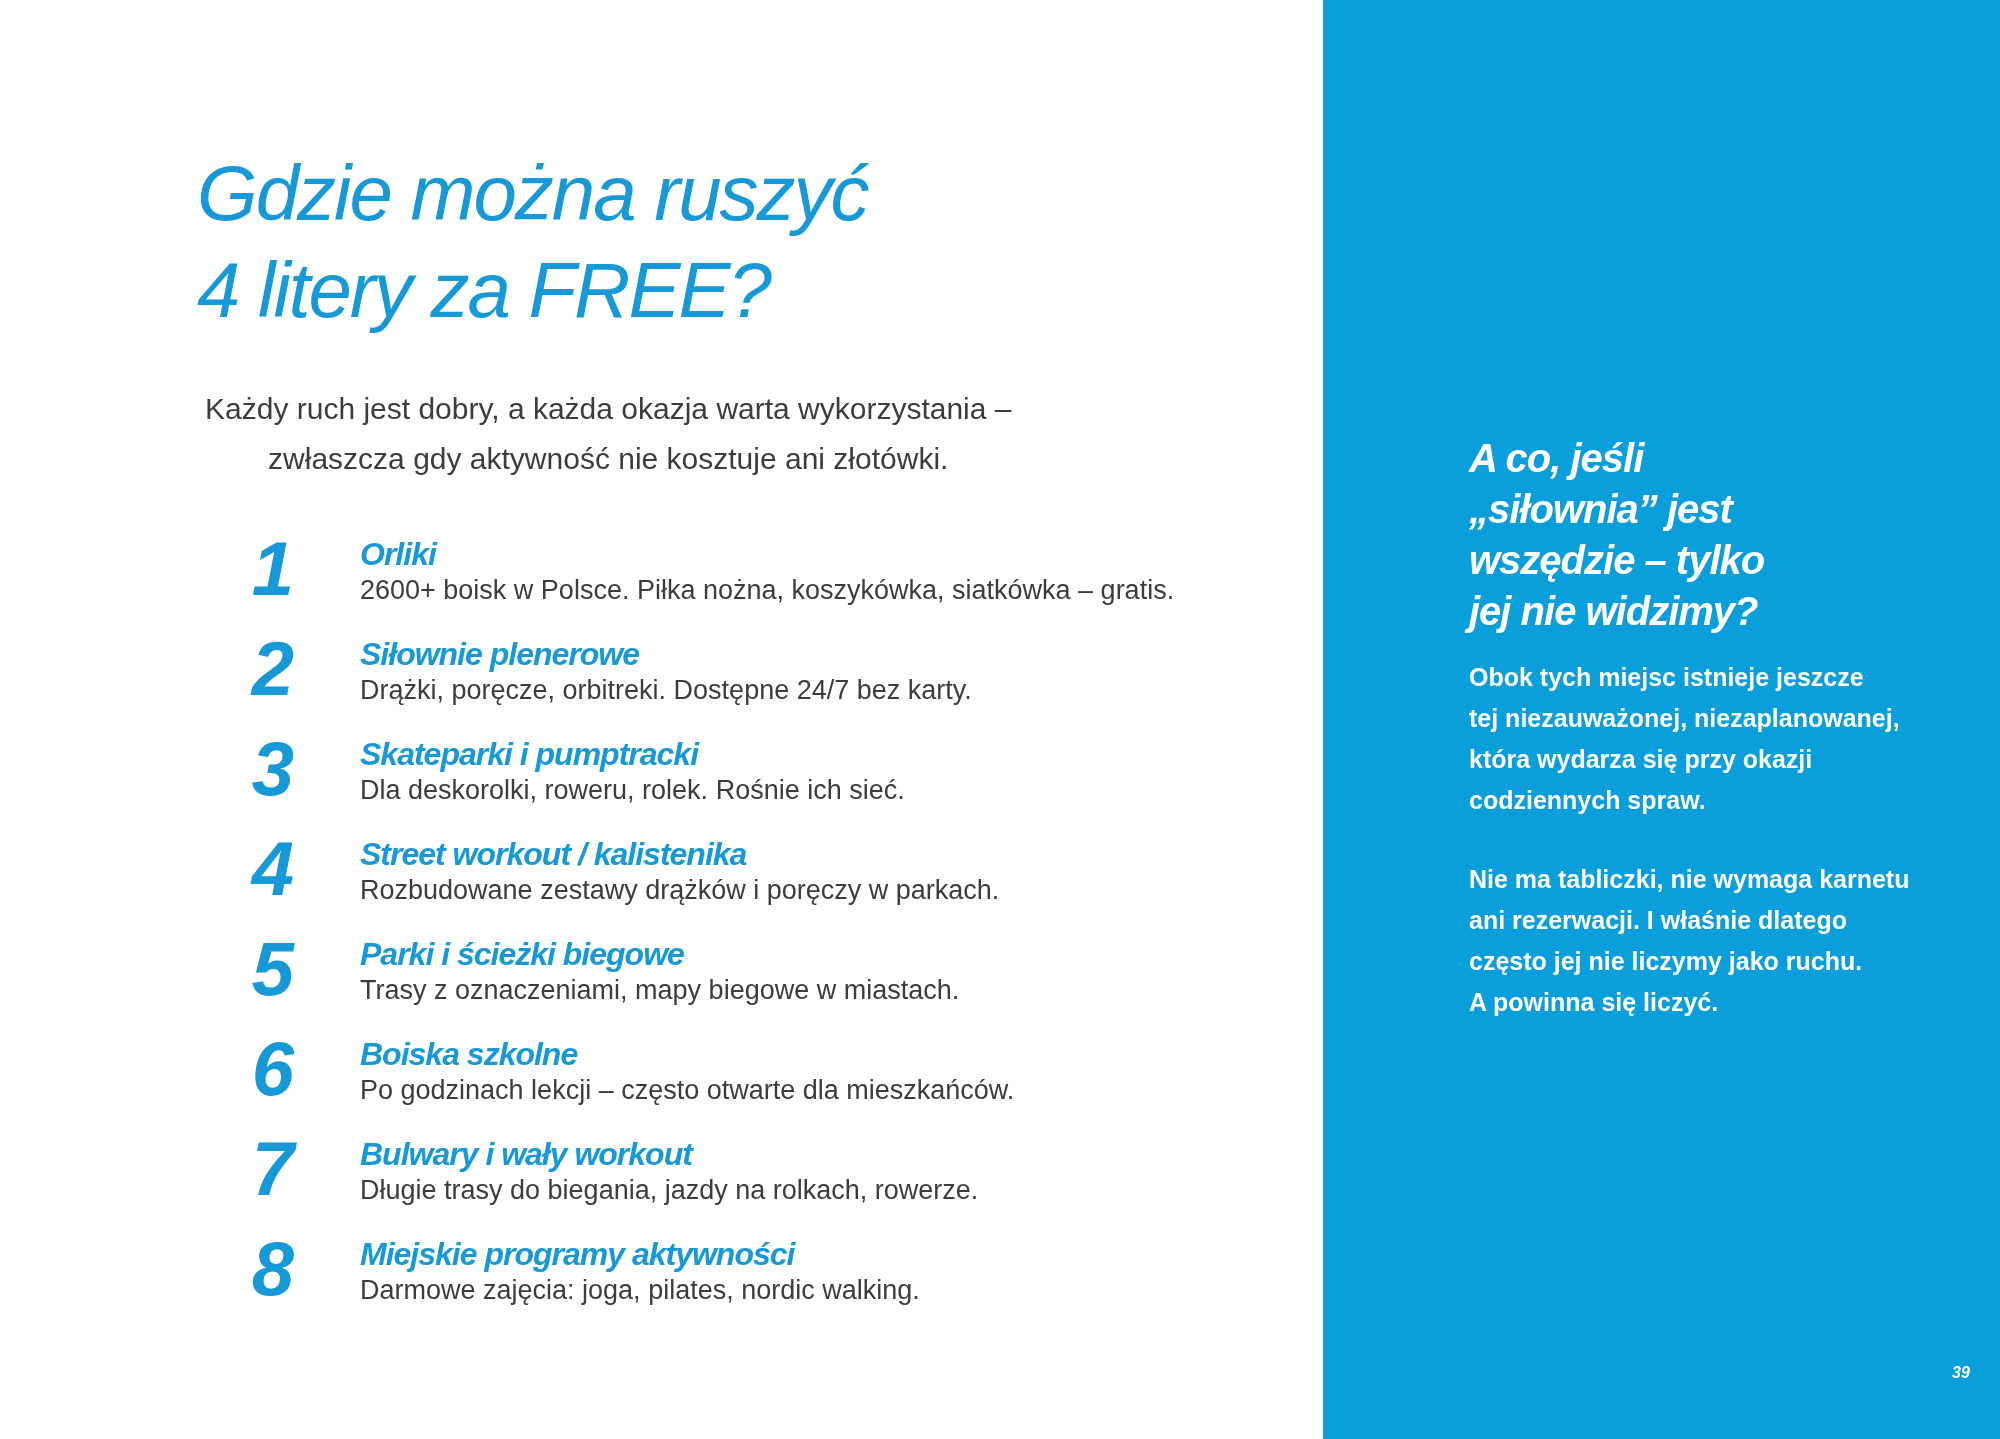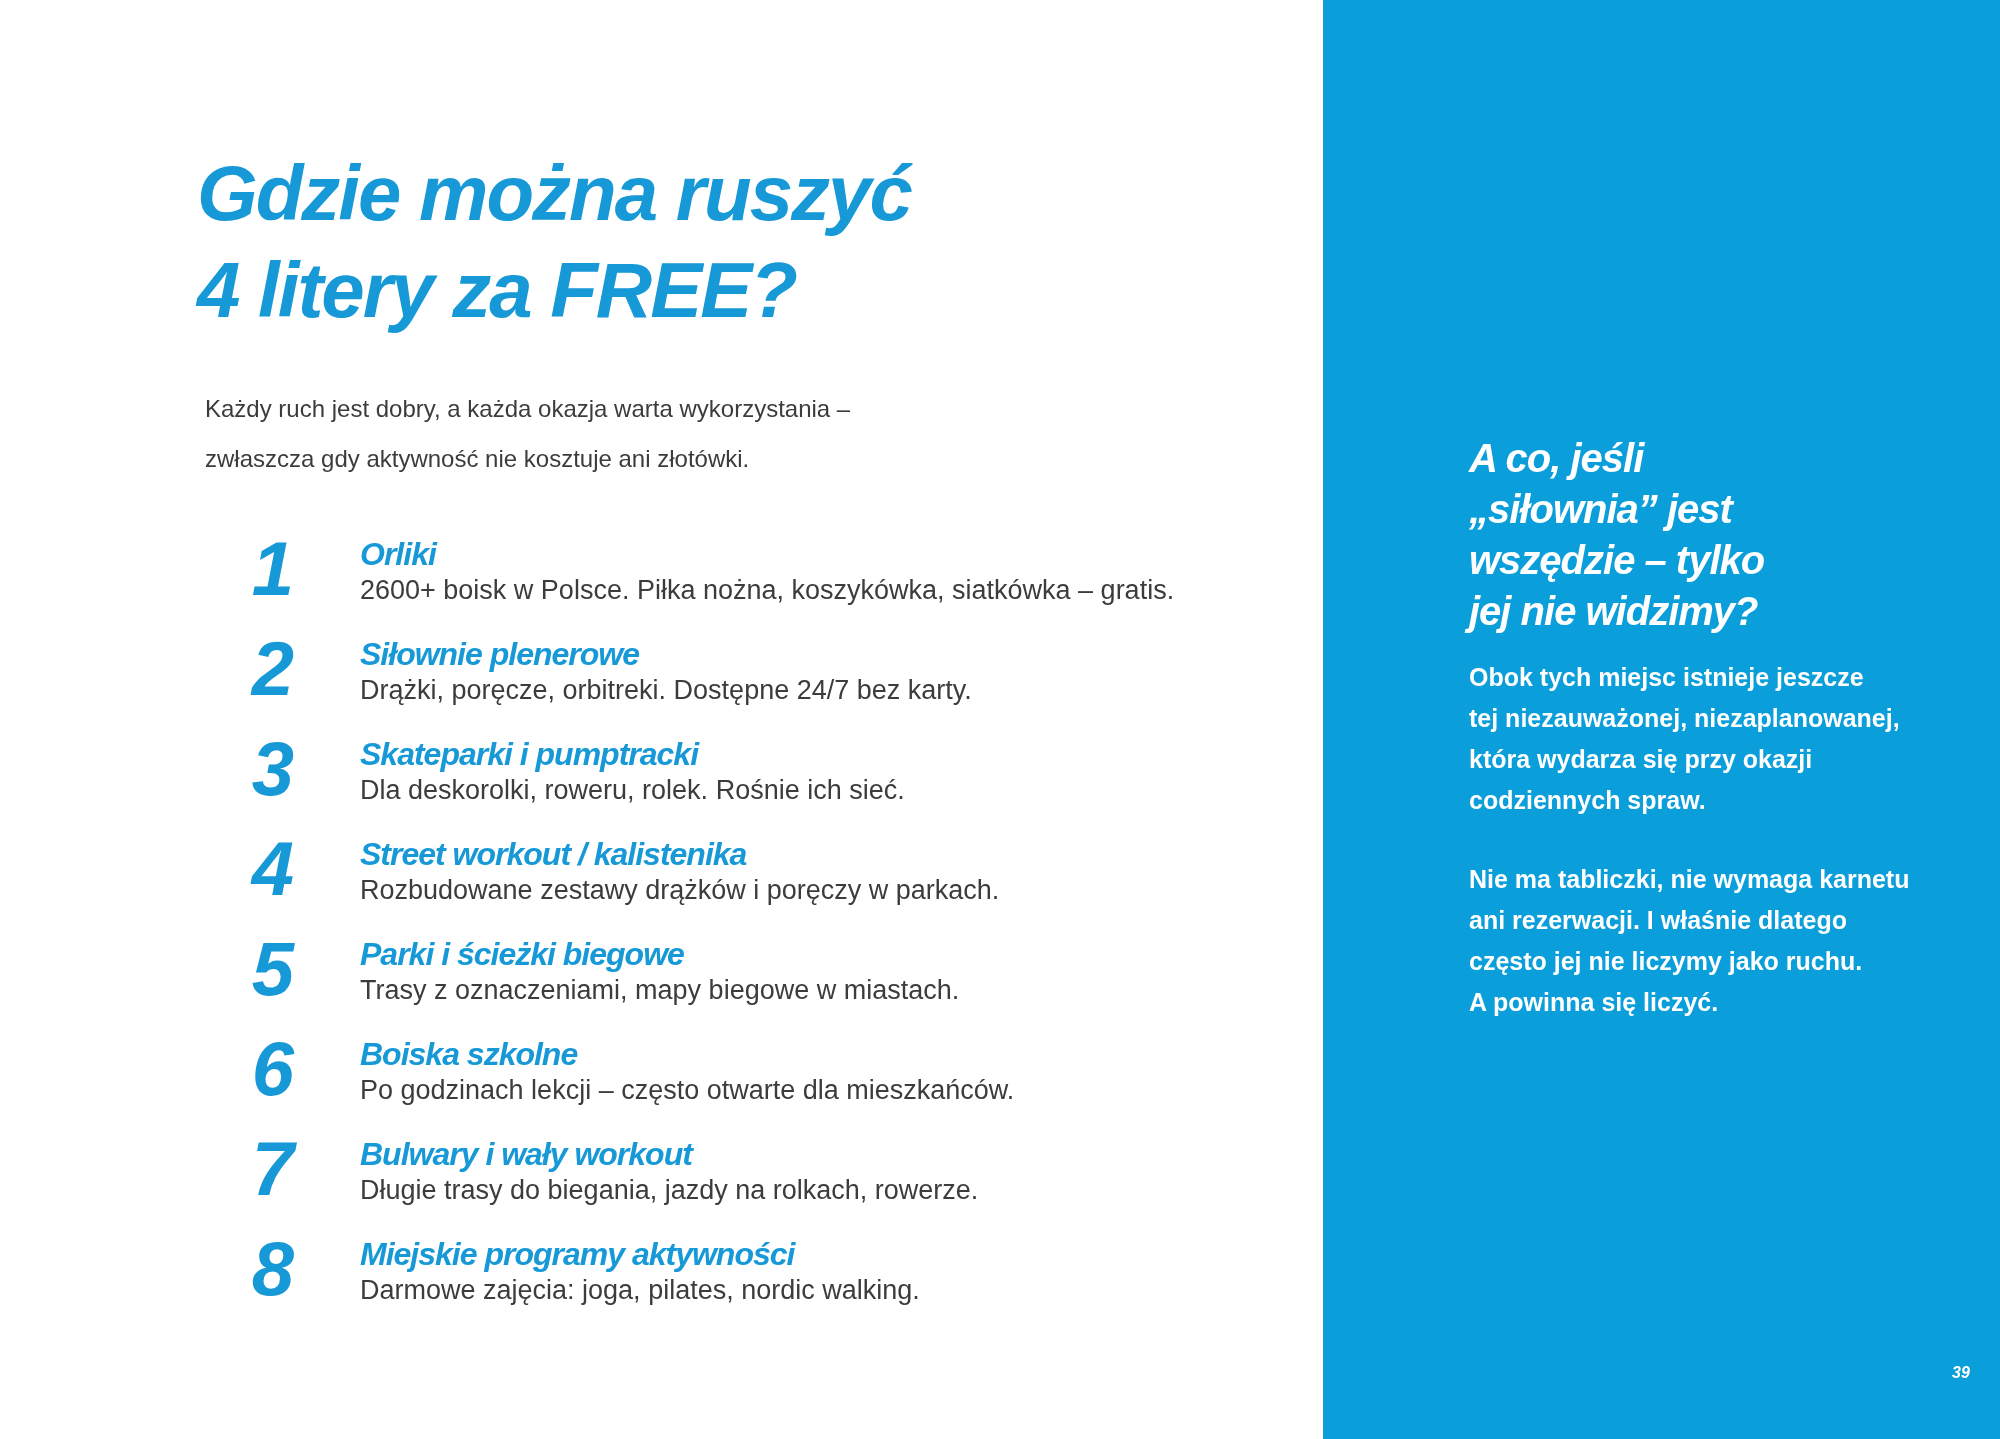--- a/index.html
+++ b/index.html
@@ -14,31 +14,32 @@
   .page{
     position:relative;
     width:2000px;height:1439px;
     background:var(--paper);
     font-family:"Liberation Sans", sans-serif;
     overflow:hidden;
   }
   
   .title{
     position:absolute;left:197px;top:145px;margin:0;
-    font-style:italic;font-weight:bold;
+    font-style:italic;font-weight:normal;
     font-size:78px;line-height:97px;letter-spacing:-2px;
     color:var(--accent);
     white-space:nowrap;
   }
   .title .line{display:block;}
   .intro{
     position:absolute;left:205px;top:384px;margin:0;
-    font-size:24px;line-height:50px;font-weight:400;
+    font-size:30px;line-height:50px;font-weight:400;
     color:var(--ink);
     white-space:nowrap;
+    text-align:center;
   }
   .intro .line{display:block;}
   .free-list{
     position:absolute;left:0;top:535px;
     margin:0;padding:0;list-style:none;
     width:1294px;
   }
   .list-item{position:relative;height:100px;}
   .item-number{
     position:absolute;left:232px;top:-4px;width:80px;

